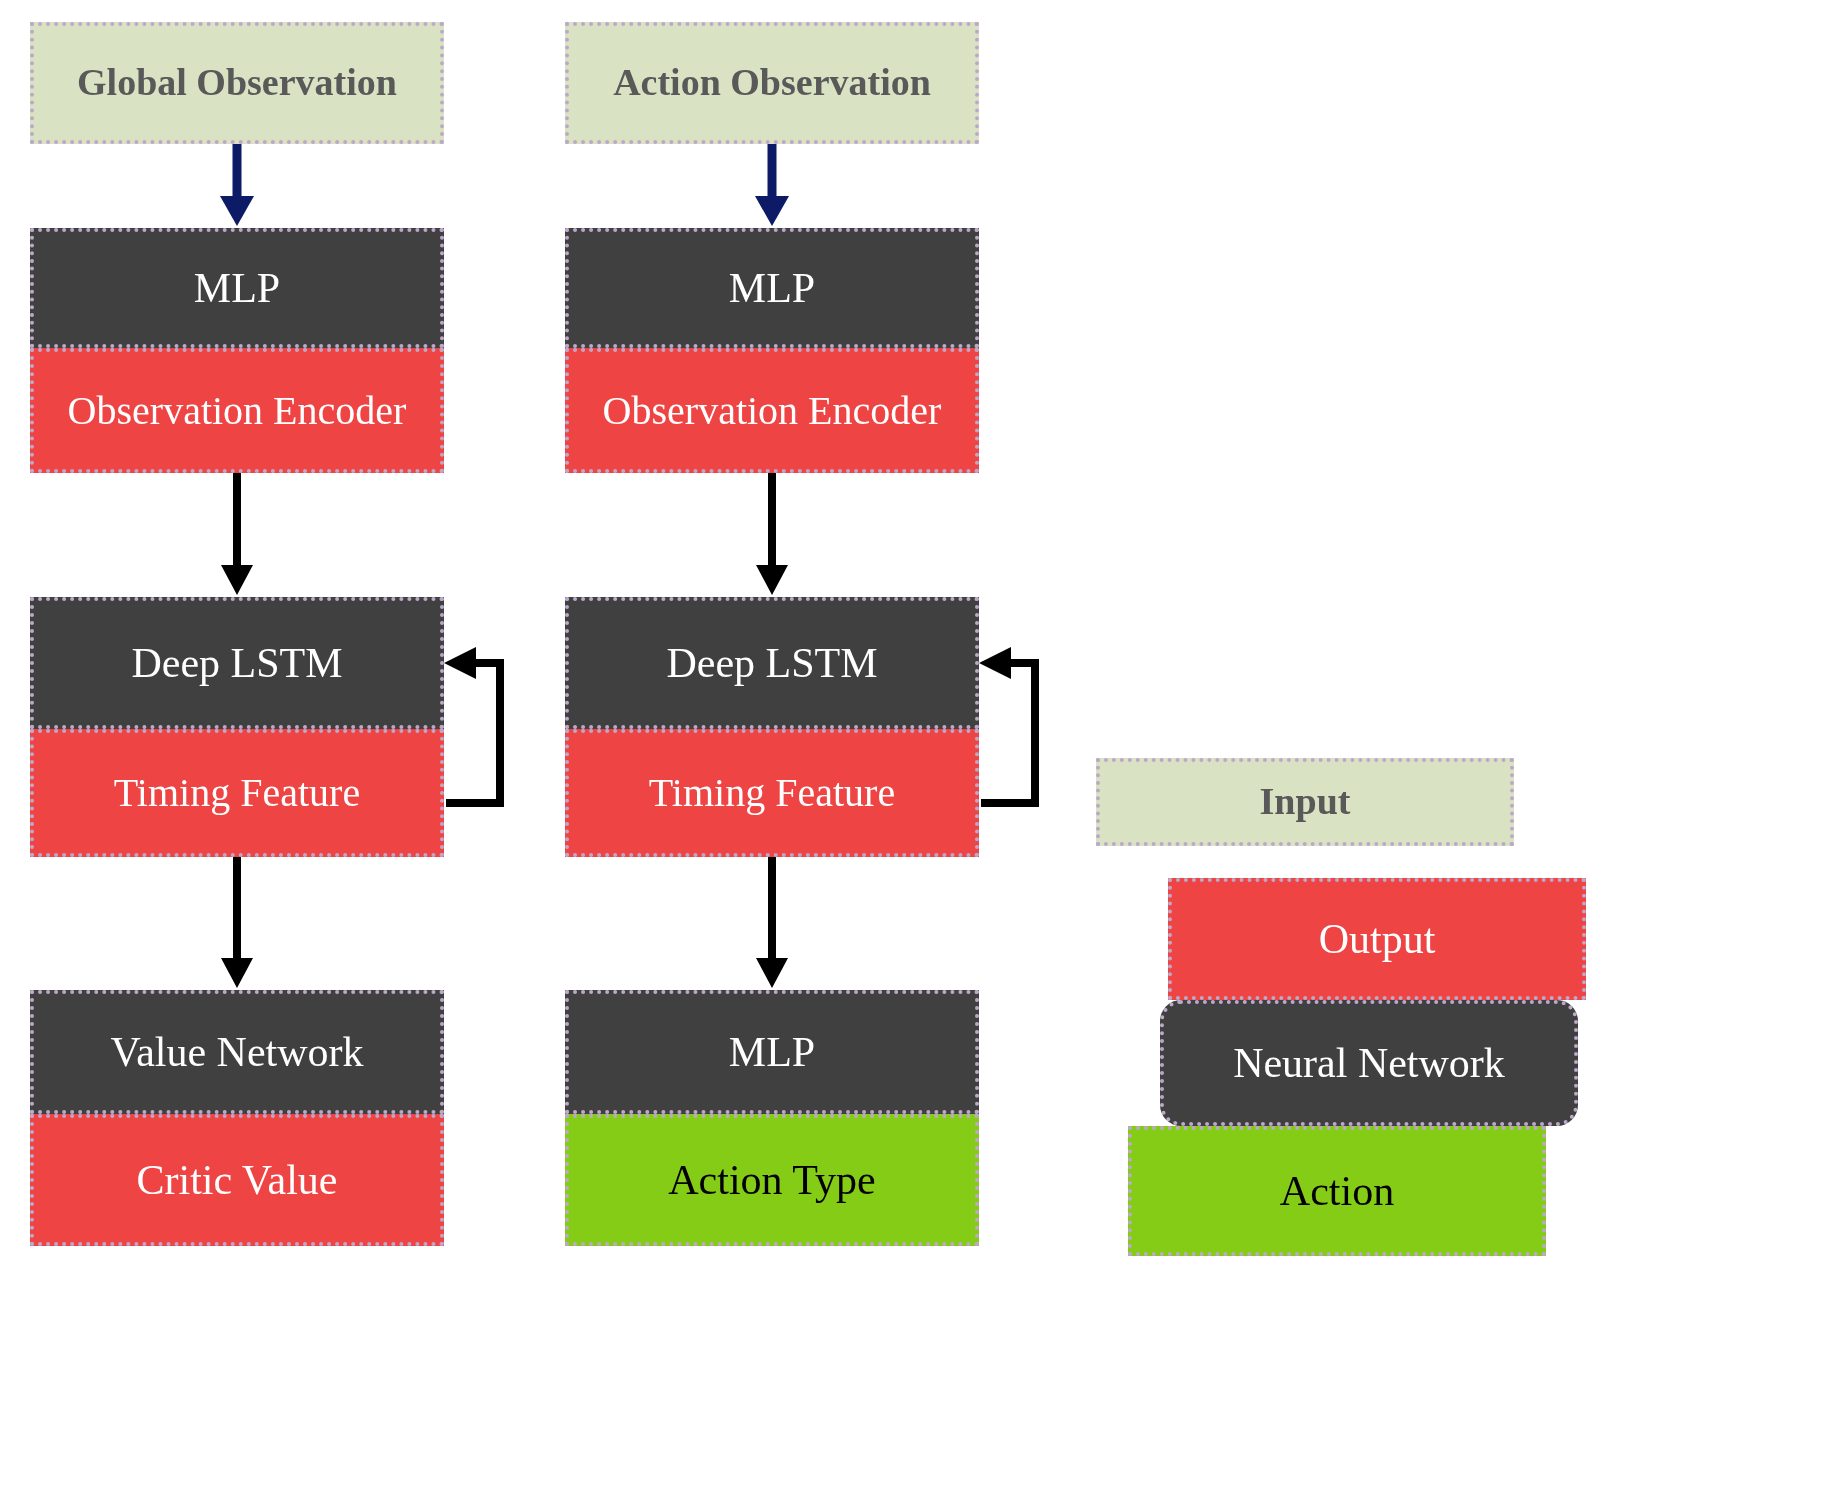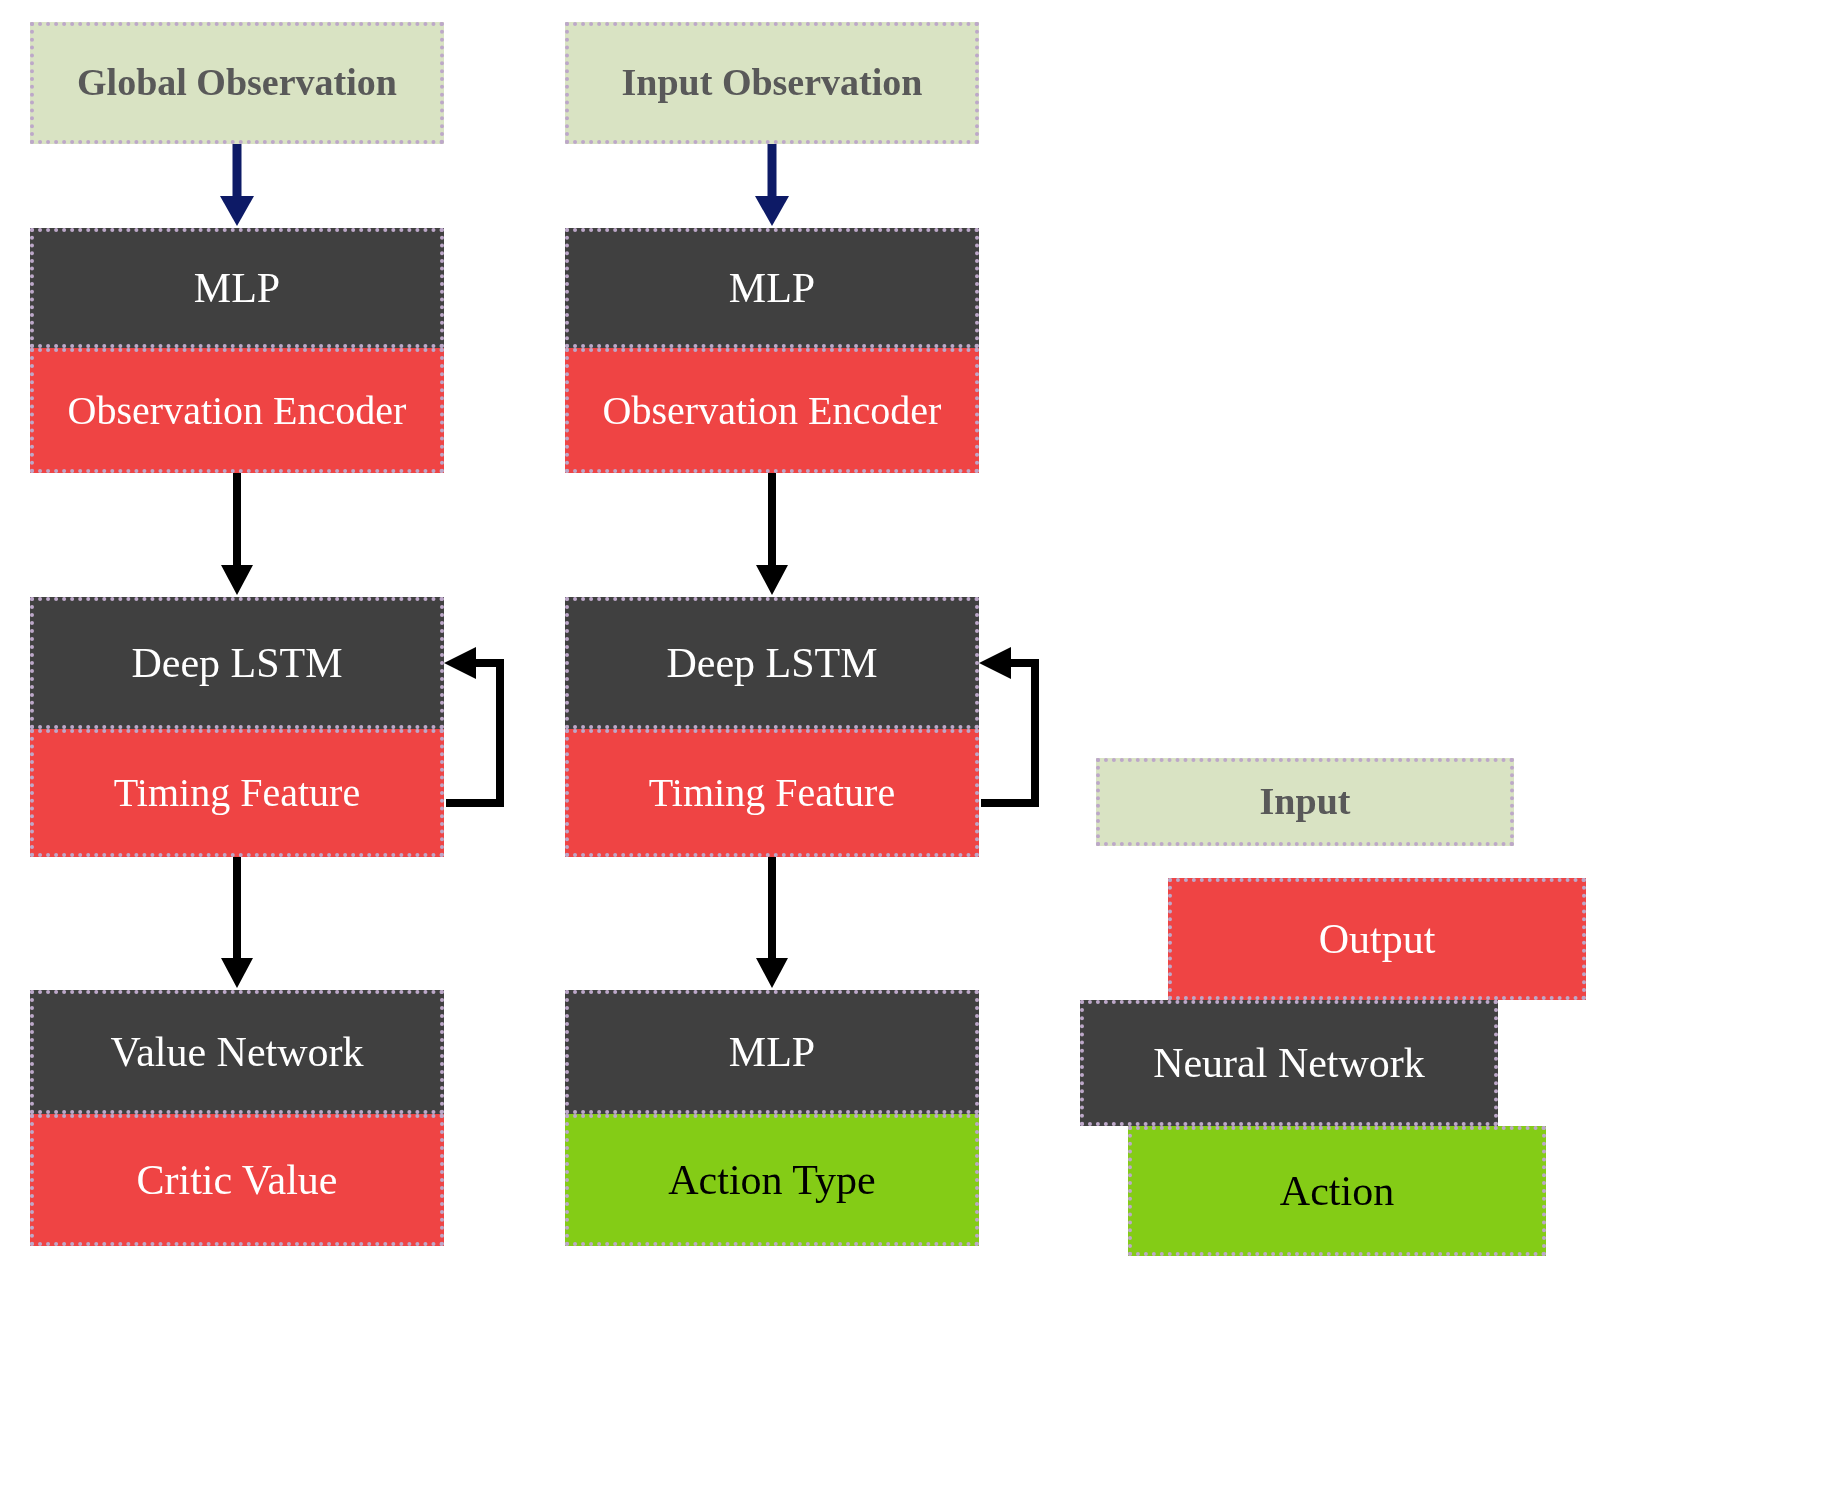--- a/index.html
+++ b/index.html
@@ -93,21 +93,21 @@
     <svg width="64" height="133" viewBox="0 0 64 133">
       <line x1="32" y1="0" x2="32" y2="107" stroke="#000000" stroke-width="8"></line>
       <polygon points="32,131 16,101 48,101" fill="#000000"></polygon>
     </svg>
   </div>
 
   <div class="box box-blue" style="left:30px; top:990px; width:414px; height:124px; font-size:42px;">Value Network</div>
 
   <div class="box box-salmon" style="left:30px; top:1114px; width:414px; height:132px; font-size:42px;">Critic Value</div>
 
-  <div class="box box-green" style="left:565px; top:22px; width:414px; height:122px; font-size:38px;">Input Observation</div>
+  <div class="box box-green" style="left:565px; top:22px; width:414px; height:122px; font-size:38px;">Action Observation</div>
 
   <div class="arrow" style="left:740px; top:144px; width:64px; height:84px;">
     <svg width="64" height="84" viewBox="0 0 64 84">
       <line x1="32" y1="0" x2="32" y2="58" stroke="#0d1a66" stroke-width="9"></line>
       <polygon points="32,82 15,52 49,52" fill="#0d1a66"></polygon>
     </svg>
   </div>
 
   <div class="box box-blue" style="left:565px; top:228px; width:414px; height:120px; font-size:42px;">MLP</div>
 
@@ -139,17 +139,17 @@
   </div>
 
   <div class="box box-blue" style="left:565px; top:990px; width:414px; height:124px; font-size:42px;">MLP</div>
 
   <div class="box box-yellow" style="left:565px; top:1114px; width:414px; height:132px; font-size:42px;">Action Type</div>
 
   <div class="box box-green" style="left:1096px; top:758px; width:418px; height:88px; font-size:38px;">Input</div>
 
   <div class="box box-salmon" style="left:1128px; top:878px; width:418px; height:122px; font-size:42px;margin-left:40px;">Output</div>
 
-  <div class="box box-blue" style="left:1080px; top:1000px; width:418px; height:126px; font-size:42px;">Neural Network</div>
+  <div class="box box-blue" style="left:1160px; top:1000px; width:418px; height:126px; font-size:42px;border-radius:21px;">Neural Network</div>
 
   <div class="box box-yellow" style="left:1128px; top:1126px; width:418px; height:130px; font-size:42px;font-family:Liberation Serif, serif;">Action</div>
 
 </div>
 
 </body></html>

